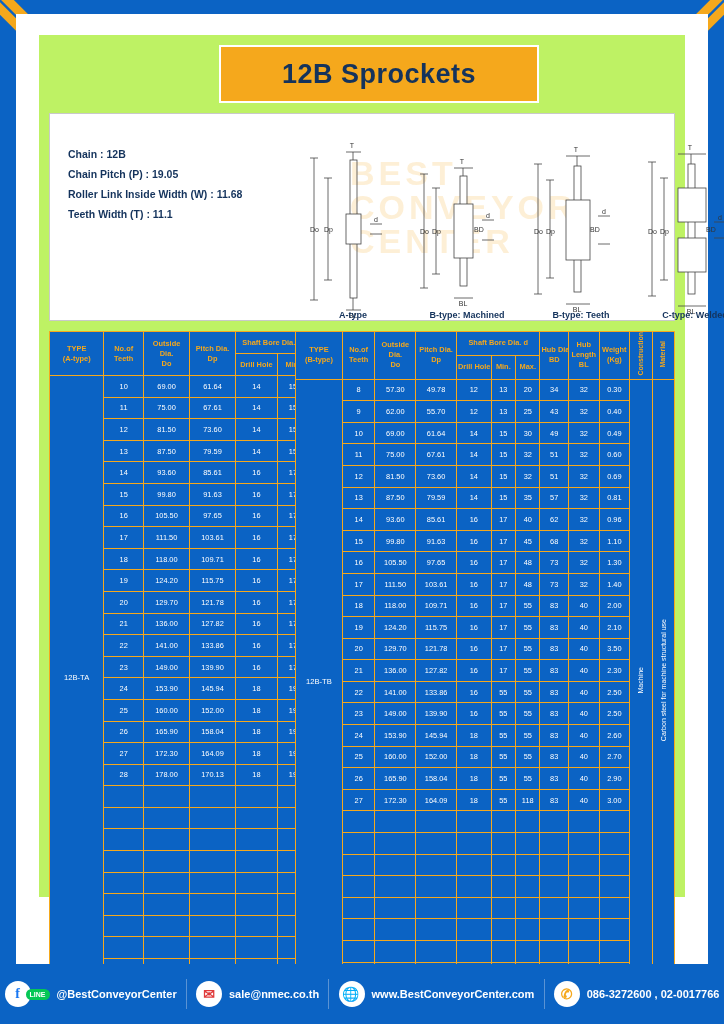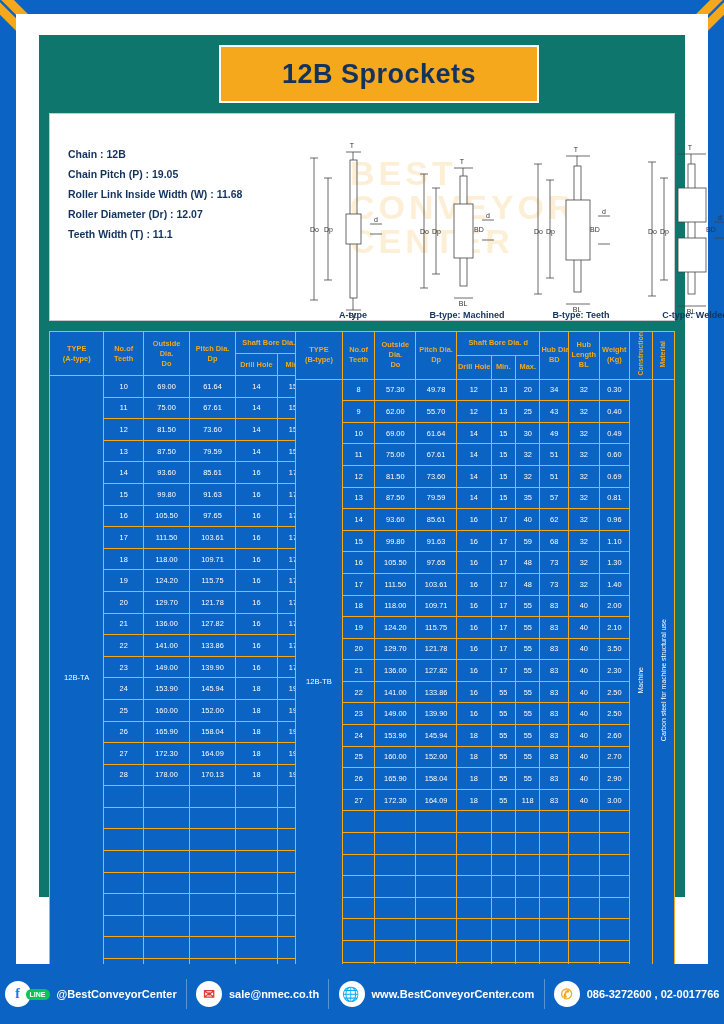--- a/index.html
+++ b/index.html
@@ -27,21 +27,21 @@
 
   .white-frame {
     position: absolute;
     left: 16px; top: 14px; right: 16px; bottom: 60px;
     background: #ffffff;
     border: 1px solid #ffffff;
   }
   .inner {
     position: absolute;
     left: 22px; top: 20px; right: 22px; bottom: 66px;
-    background: #0f766e;
+    background: #bef264;
   }
 
   
   .title-box {
     position: absolute;
     left: 180px; top: 10px;
     width: 320px; height: 58px;
     background: #f5a81c;
     display: flex; align-items: center; justify-content: center;
     border: 2px solid #ffffff;
@@ -177,21 +177,20 @@
 
       <div class="title-box">
         <span class="t">12B Sprockets</span>
       </div>
 
       <div class="spec-panel">
         <div class="spec-list">
           <div>Chain  :  12B</div>
           <div>Chain Pitch (P)  :  19.05</div>
           <div>Roller Link Inside Width (W) : 11.68</div>
-          <div>Roller Diameter (Dr)  : 12.07</div>
           <div>Teeth Width (T)  :  11.1</div>
         </div>
 
         <div class="diagrams">
           <div class="wm">BEST<br>CONVEYOR<br>CENTER</div>
 
           <div class="dgram" style="left:118px;">
             <svg width="118" height="196" viewBox="0 0 118 196">
               <g stroke="#444" fill="none" stroke-width="0.8">
                 <line x1="16" y1="46" x2="16" y2="160"></line>
@@ -716,21 +715,21 @@
                   <td>62</td>
                   <td>32</td>
                   <td>0.96</td>
                 </tr>
                 <tr>
                   <td>15</td>
                   <td>99.80</td>
                   <td>91.63</td>
                   <td>16</td>
                   <td>17</td>
-                  <td>59</td>
+                  <td>45</td>
                   <td>68</td>
                   <td>32</td>
                   <td>1.10</td>
                 </tr>
                 <tr>
                   <td>16</td>
                   <td>105.50</td>
                   <td>97.65</td>
                   <td>16</td>
                   <td>17</td>

